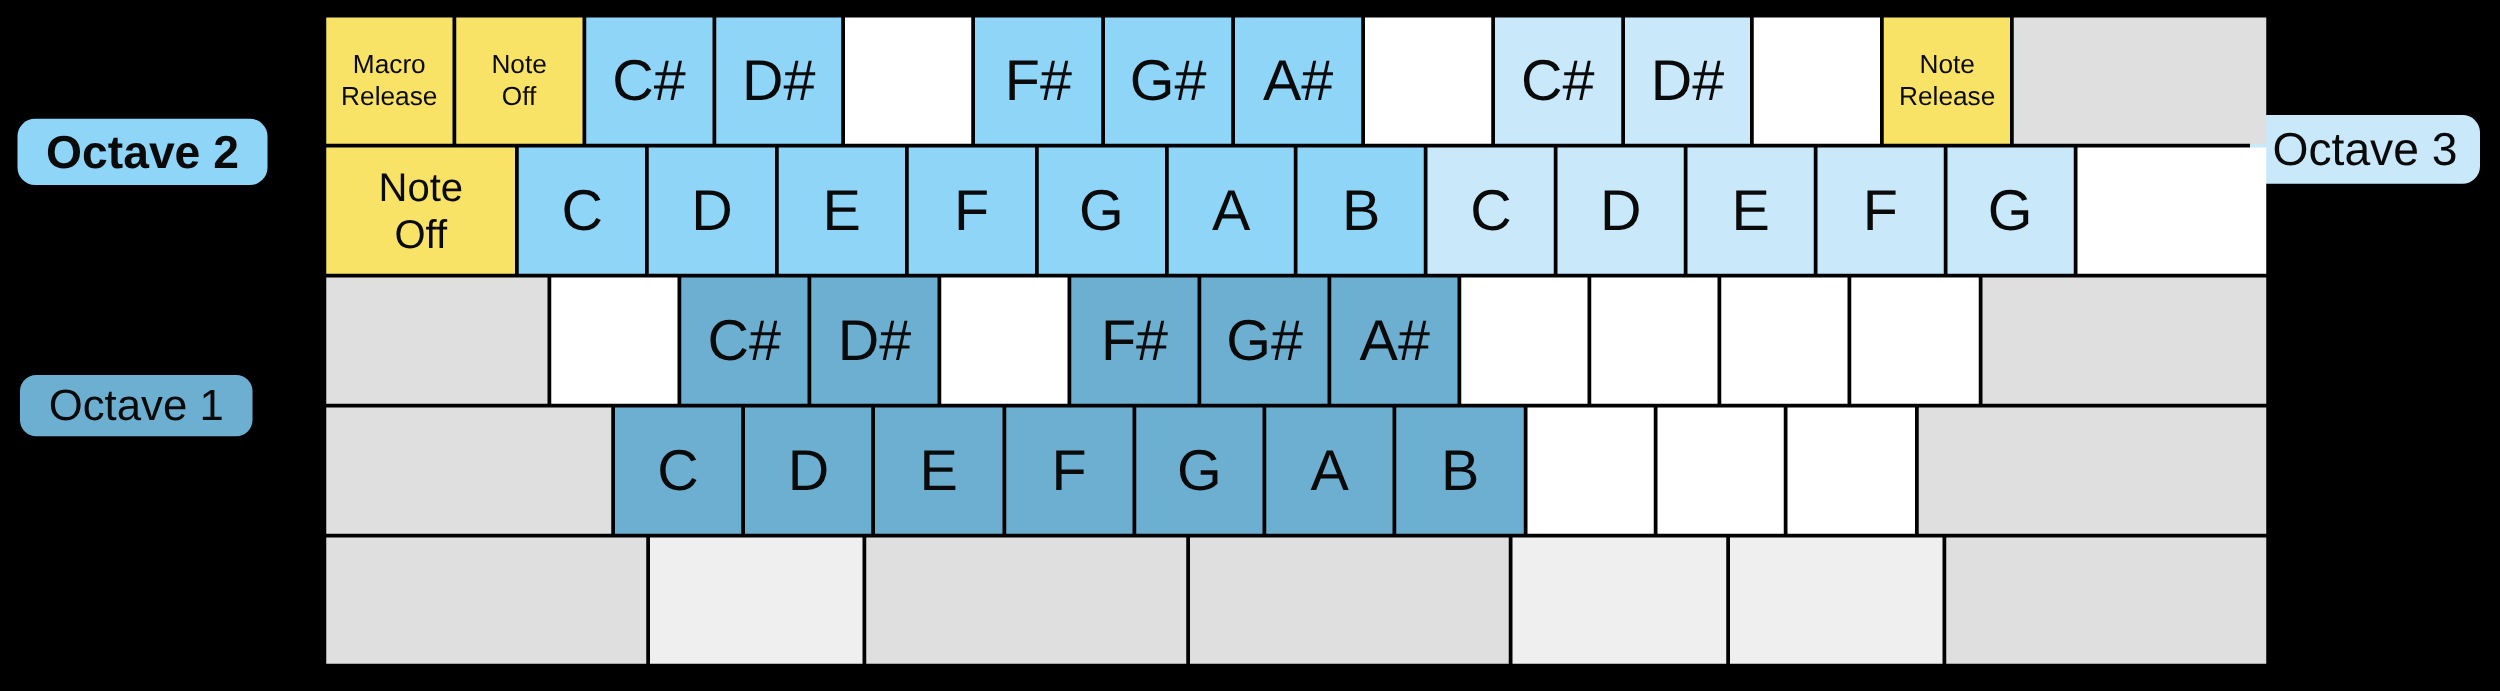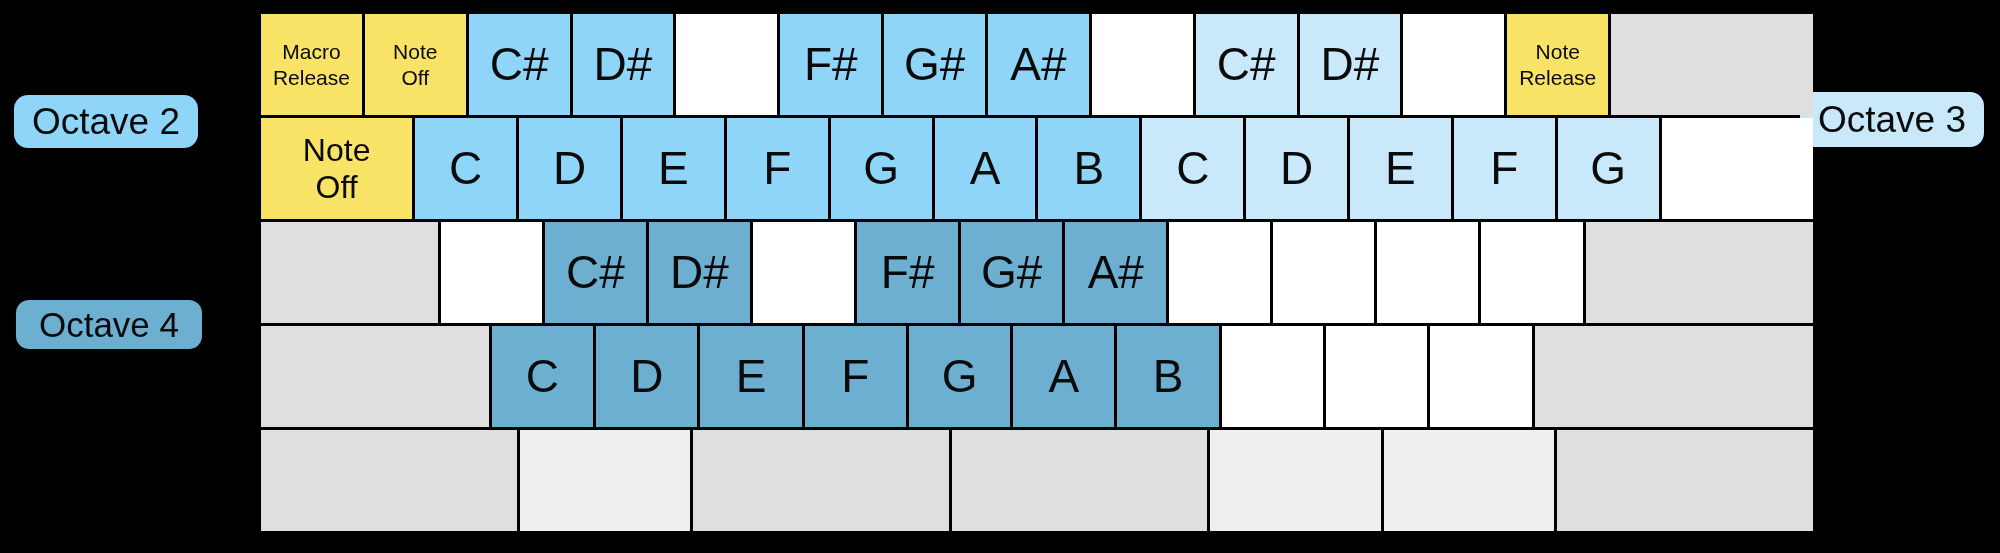--- a/index.html
+++ b/index.html
@@ -54,34 +54,34 @@
   .pill {
     position: absolute;
     display: flex;
     align-items: center;
     justify-content: center;
     color: #0a0a0a;
     font-size: 37px;
     border-radius: 14px;
     user-select: none;
   }
-  .pill-octave2 { left: 14px;   top: 95px;  width: 184px; height: 53px; }
+  .pill-octave2 { left: 14px;   top: 95px;  width: 200px; height: 53px; font-weight: bold; }
   .pill-octave3 { left: 1800px; top: 92px;  width: 184px; height: 55px; }
   .pill-octave1 { left: 16px;   top: 300px; width: 186px; height: 49px; font-size: 35px; border-radius: 13px; }
 </style>
 </head>
 <body>
 
 <div class="stage">
 
   <div class="pill pill-octave2" style="background: rgb(142, 213, 247);">Octave 2</div>
 
   <div class="pill pill-octave3" style="background: rgb(201, 233, 251);">Octave 3</div>
 
-  <div class="pill pill-octave1" style="background: rgb(109, 175, 209);">Octave 4</div>
+  <div class="pill pill-octave1" style="background: rgb(109, 175, 209);">Octave 1</div>
 
   <div class="board">
       <div class="krow">
         <div class="key t-small" style="background: rgb(248, 227, 102); flex-grow: 1;">Macro
 Release</div>
         <div class="key t-small" style="background: rgb(248, 227, 102); flex-grow: 1;">Note
 Off</div>
         <div class="key" style="background: rgb(142, 213, 247); flex-grow: 1;">C#</div>
         <div class="key" style="background: rgb(142, 213, 247); flex-grow: 1;">D#</div>
         <div class="key" style="background: rgb(255, 255, 255); flex-grow: 1;"></div>

